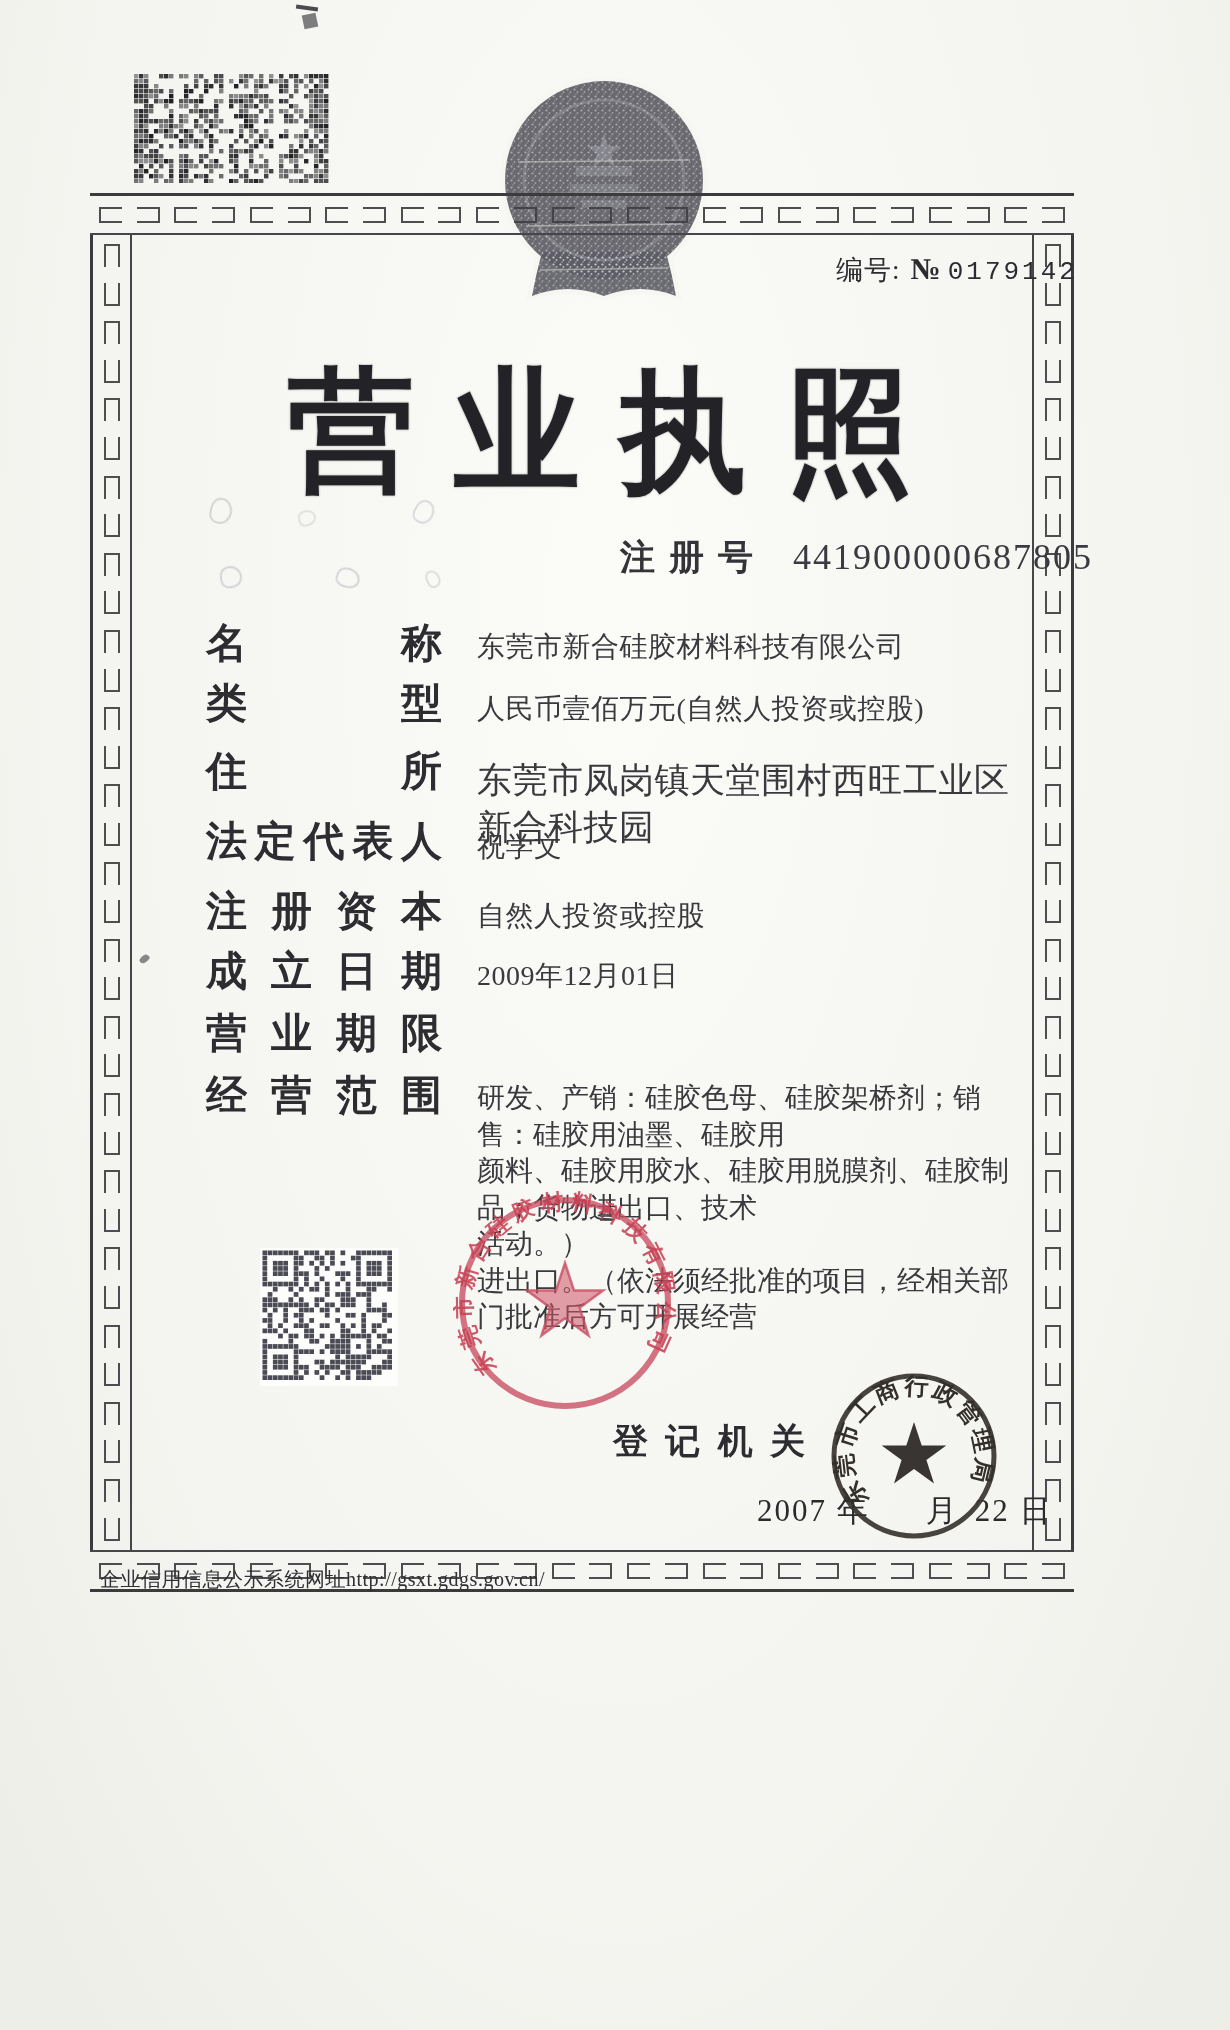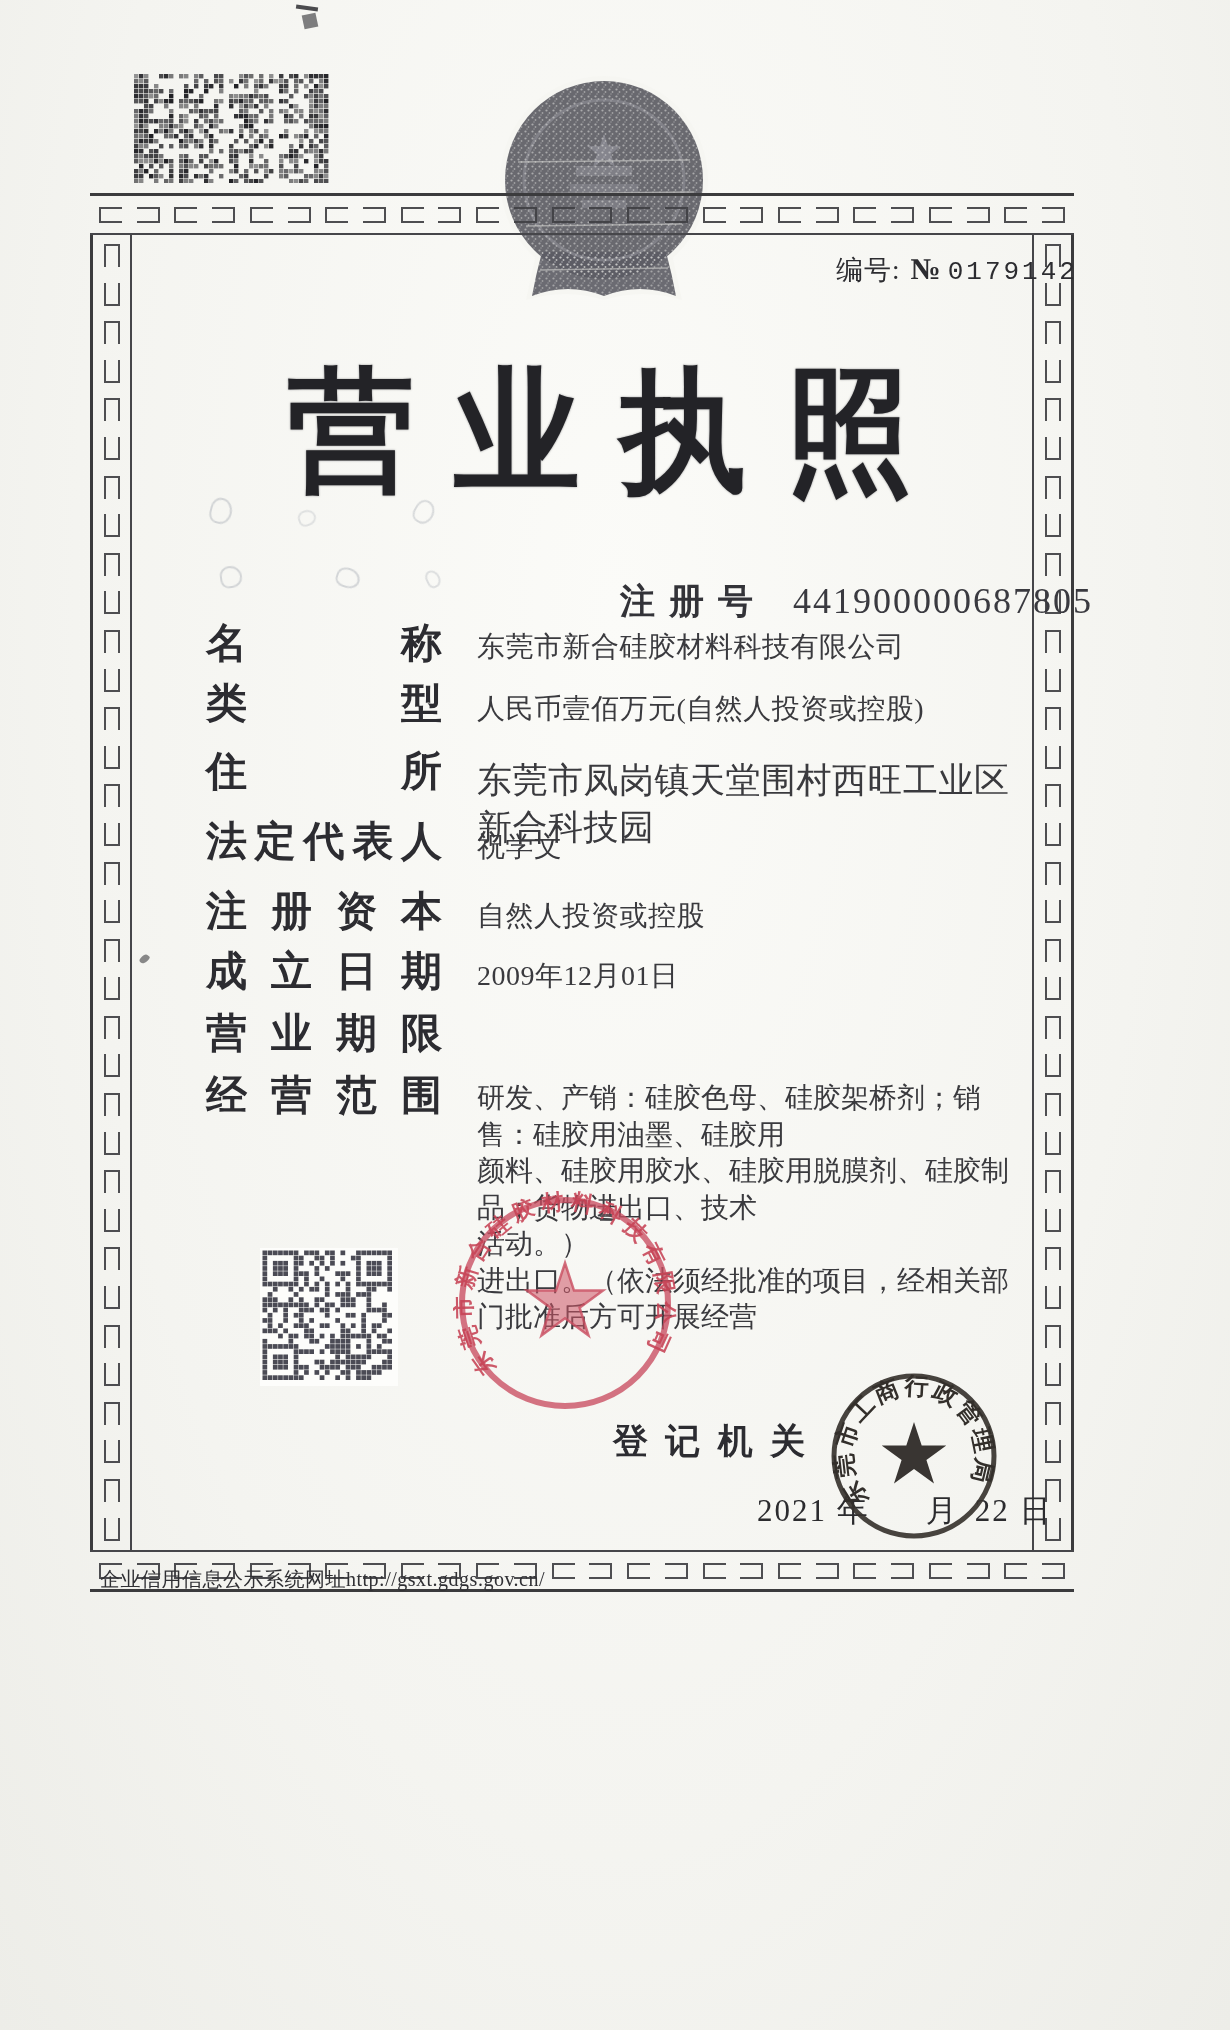--- a/index.html
+++ b/index.html
@@ -29,21 +29,21 @@
 
   
   .serial{left:836px;top:252px;font-size:27px;letter-spacing:1px;color:#2c2c30;white-space:nowrap;}
   .serial .nosym{font-weight:bold;font-size:30px;padding:0 6px 0 10px;}
   .serial .num{letter-spacing:3px;font-family:"Liberation Mono","DejaVu Sans Mono",monospace;font-size:26px;}
 
   .title{left:288px;top:348px;width:624px;height:152px;display:flex;justify-content:space-between;
          font-family:"DejaVu Sans","Liberation Sans",sans-serif;font-weight:bold;font-size:126px;
          color:#232327;text-shadow:0 0 2px rgba(40,40,46,.55);transform:scaleY(1.06);}
 
-  .regno{left:620px;top:534px;white-space:nowrap;color:#333338;margin-top:44px;}
+  .regno{left:620px;top:534px;white-space:nowrap;color:#333338;}
   .regno .lbl{font-size:35px;font-weight:bold;letter-spacing:14px;}
   .regno .val{font-size:36px;letter-spacing:2px;margin-left:22px;color:#3a3a40;}
 
   .field-label{position:absolute;left:206px;width:236px;display:flex;justify-content:space-between;
          font-size:41px;font-weight:bold;color:#2c2c31;}
   .field-value{position:absolute;left:477px;width:560px;font-size:28px;letter-spacing:.5px;color:#3a3a3e;}
   .scope-lines{position:absolute;left:477px;width:545px;font-size:28px;line-height:36.5px;color:#3a3a3e;}
 
   .regorg{left:613px;top:1418px;width:192px;display:flex;justify-content:space-between;
           font-size:35px;font-weight:bold;color:#2c2c31;}
@@ -1133,21 +1133,21 @@
   </svg>
 
   <div class="abs regorg">
       <span>登</span>
       <span>记</span>
       <span>机</span>
       <span>关</span>
     </div>
 
   <div class="abs dateline">
-    <span>2021</span>
+    <span>2007</span>
     <span>年</span><span class="gap1"></span><span>月</span><span class="gap2"></span><span>22</span>
     <span>日</span>
   </div>
 
   <svg class="abs" style="left:828px;top:1370px;" width="172" height="172" viewBox="-86 -86 172 172">
     <circle cx="0" cy="0" r="80" fill="none" stroke="#37332f" stroke-width="5" opacity=".92"></circle>
     <polygon points="0,-34 7.7,-10.5 32.3,-10.5 12.4,4 20,27.5 0,13 -20,27.5 -12.4,4 -32.3,-10.5 -7.7,-10.5" fill="#2e2a27" opacity=".95"></polygon>
     <path id="blkArc" d="M -43.1 44.7 A 62 62 0 1 1 43.1 44.7" fill="none"></path>
     <text font-size="24" letter-spacing="3" fill="#332f2b" font-weight="bold" font-family="Liberation Serif, DejaVu Serif, serif">
       <textPath href="#blkArc" startOffset="2">东莞市工商行政管理局</textPath>

